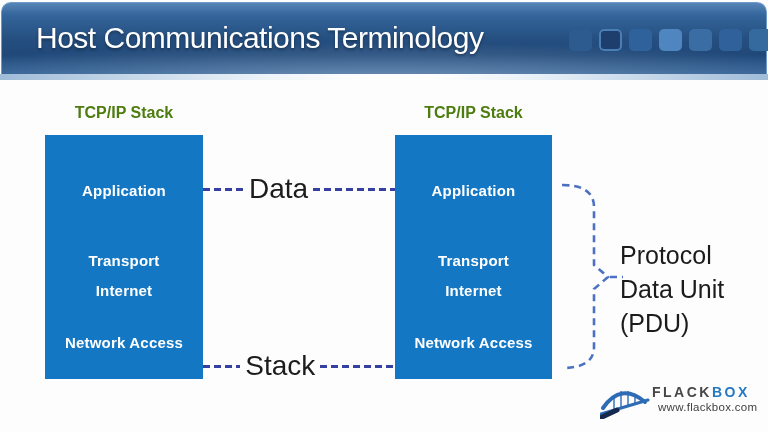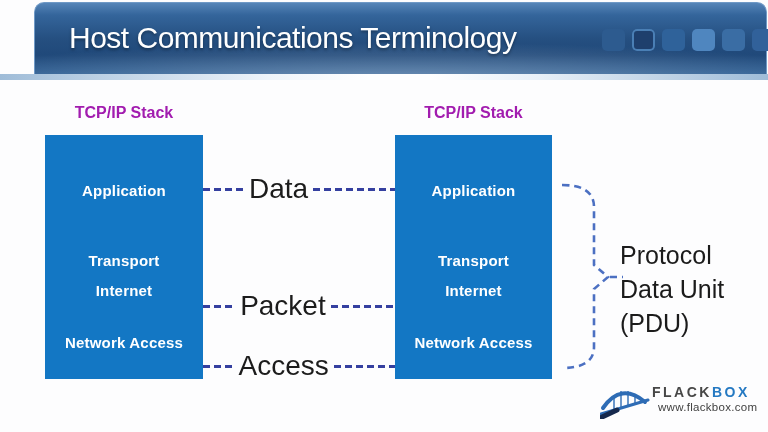--- a/index.html
+++ b/index.html
@@ -19,21 +19,20 @@
   .banner {
     position: absolute;
     left: 1px; right: 1px; top: 2px;
     height: 72px;
     border-radius: 10px 10px 0 0;
     border: 1px solid #6f99c6;
     border-bottom: none;
     background-image:
       radial-gradient(120% 95% at 50% 108%, rgba(255,255,255,0.30), rgba(255,255,255,0) 55%),
       linear-gradient(180deg, #5685b8 0px, #34659b 12px, #254f80 36px, #20497a 52px, #2e5f94 72px);
-    margin-left: 33px;
   }
   .banner-title {
     position: absolute;
     left: 34px; top: 18px;
     font-size: 30px;
     letter-spacing: -0.5px;
     color: #ffffff;
     text-shadow: 0 2px 3px rgba(0,0,0,0.35);
     white-space: nowrap;
   }
@@ -55,21 +54,21 @@
     background: linear-gradient(90deg, #9fbcd8 0%, #eef4fa 35%, #ffffff 48%, #ffffff 56%, #e8f0f8 70%, #9fbcd8 100%);
   }
 
   
   .stack-title {
     position: absolute;
     top: 104px;
     text-align: center;
     font-size: 16px;
     font-weight: 600;
-    color: #a21caf;
+    color: #4d7c0f;
   }
   #stack-title-left  { left: 45px;  width: 158px; }
   #stack-title-right { left: 395px; width: 157px; }
 
   .stack { position: absolute; top: 135px; }
   #stack-left  { left: 45px;  width: 158px; }
   #stack-right { left: 395px; width: 157px; }
 
   .layer {
     background: #1377c4;
@@ -181,28 +180,23 @@
     <div class="layer layer-thin">Transport</div>
     <div class="layer layer-thin">Internet</div>
     <div class="layer layer-net">Network Access</div>
   </div>
 
   <div class="connector" id="connector-data">
     <div class="dash dash-l"></div>
     <div class="pdu-name">Data</div>
     <div class="dash dash-r"></div>
   </div>
-  <div class="connector" id="connector-packet">
-    <div class="dash dash-l"></div>
-    <div class="pdu-name">Packet</div>
-    <div class="dash dash-r"></div>
-  </div>
   <div class="connector" id="connector-frame">
     <div class="dash dash-l"></div>
-    <div class="pdu-name">Access</div>
+    <div class="pdu-name">Stack</div>
     <div class="dash dash-r"></div>
   </div>
 
   <svg id="bracket-svg" width="75" height="205" viewBox="0 0 75 205">
     <path d="M 10 10 Q 42 10 42 32 L 42 90 L 56 102 L 42 114 L 42 172 Q 42 193 10 193" fill="none" stroke="#4c70c2" stroke-width="2.6" stroke-dasharray="7 5"></path>
     <path d="M 58 102 H 71" fill="none" stroke="#4c70c2" stroke-width="2.6" stroke-dasharray="7 5"></path>
   </svg>
   <div class="bracket-text">
     <div>Protocol</div>
     <div>Data Unit</div>

